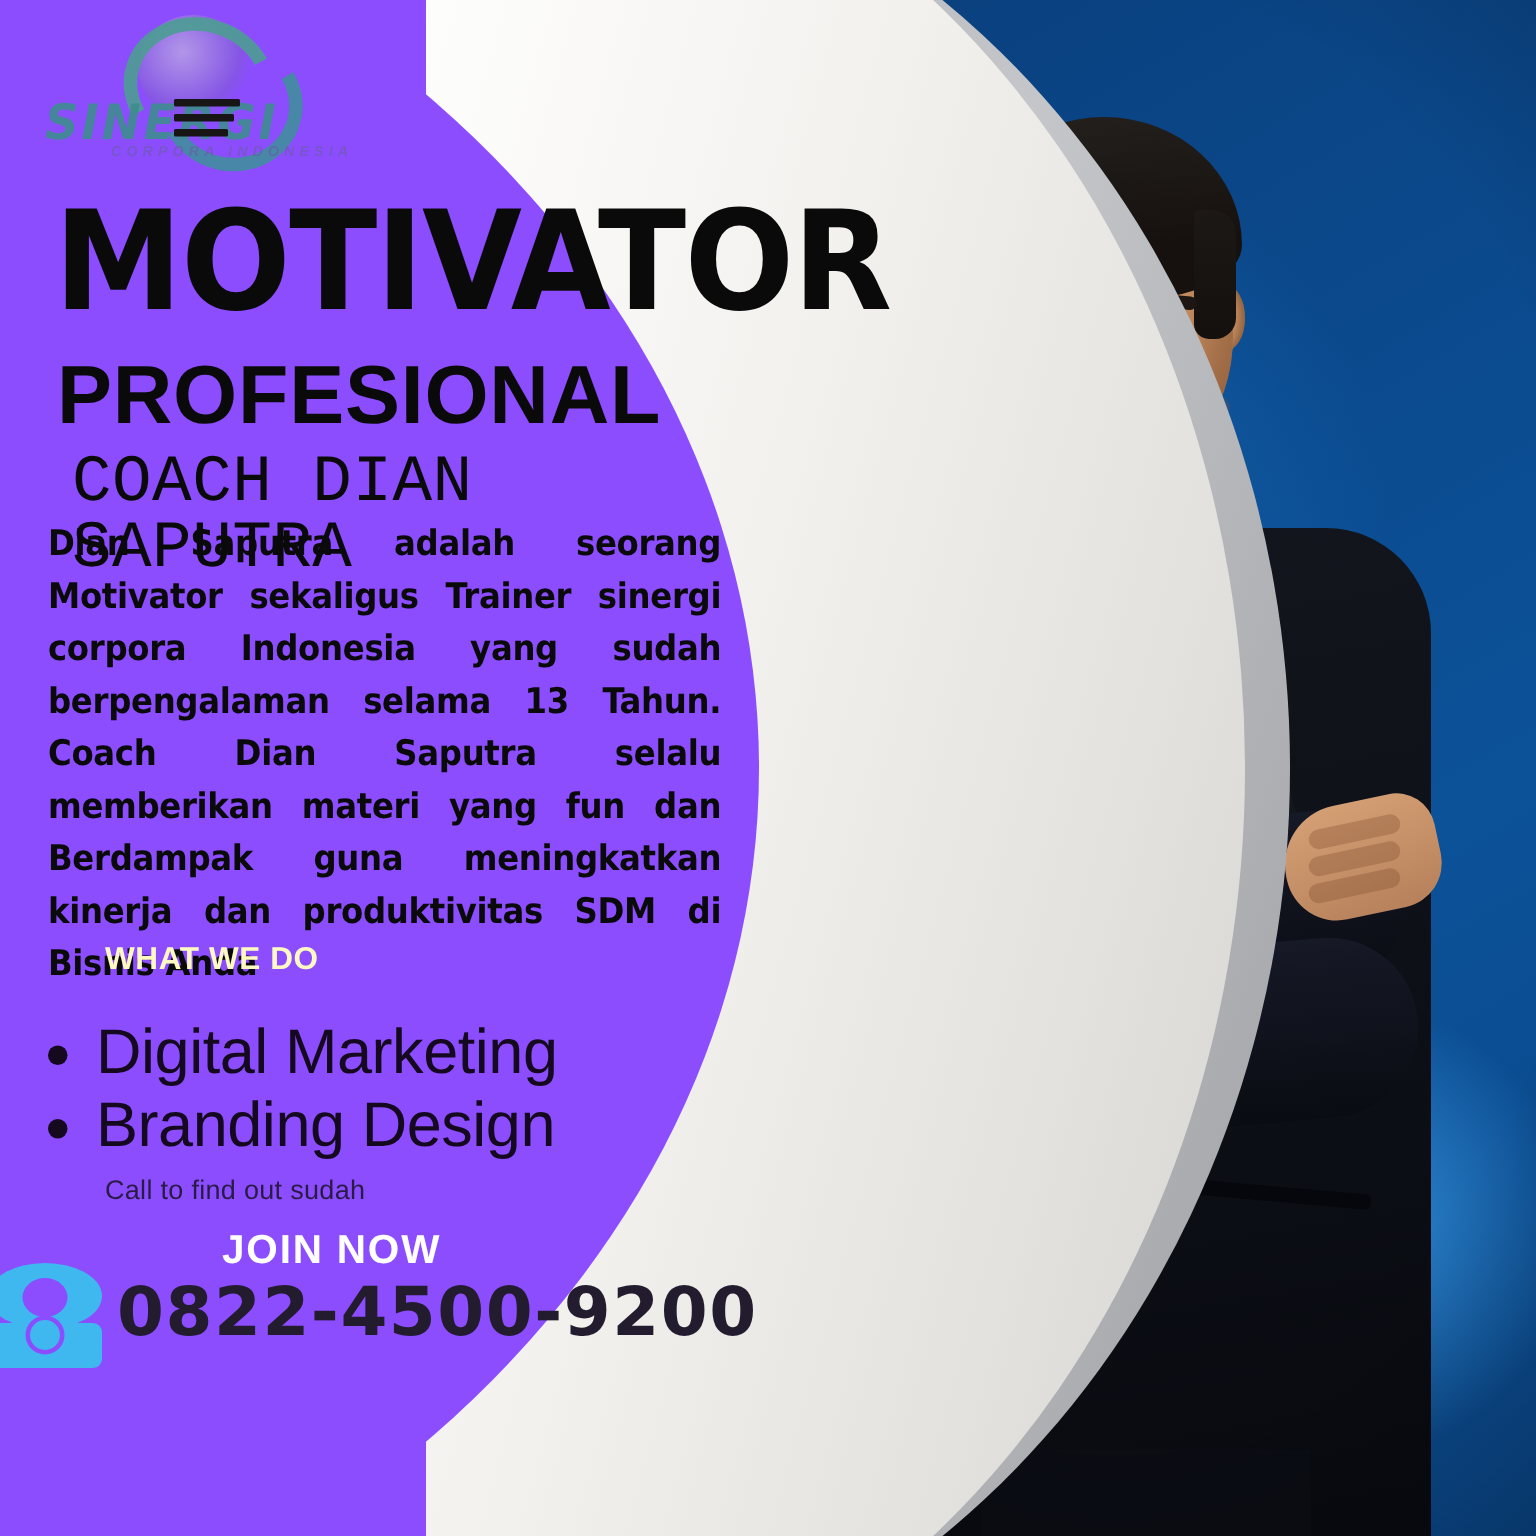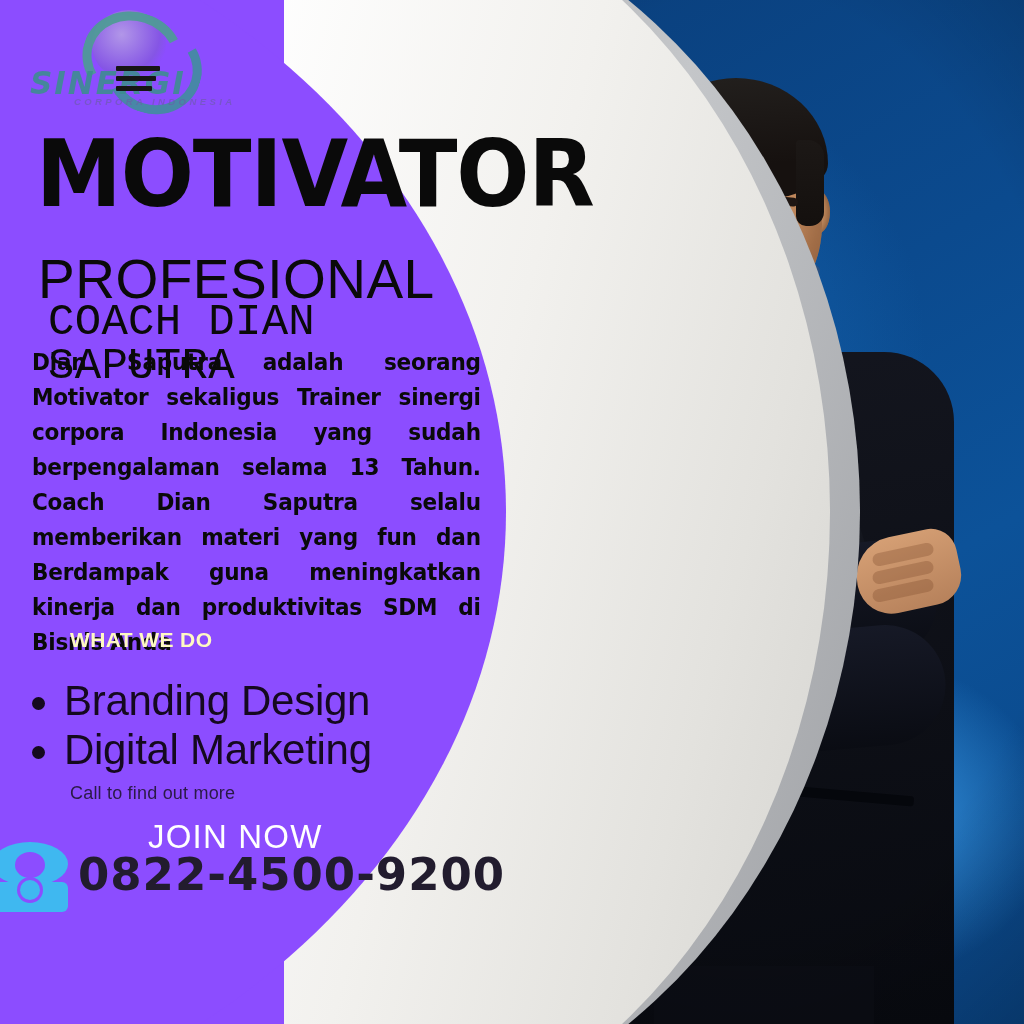--- a/index.html
+++ b/index.html
@@ -226,22 +226,22 @@
   .logo-bars i:nth-child(3){width:36px;}
 
   
   .h-motivator{
     position:absolute;left:36px;top:133px;
     font-family:"DejaVu Sans Condensed","DejaVu Sans",sans-serif;
     font-weight:700;font-size:92px;line-height:.92;letter-spacing:-1px;
     color:#0A0A0A;transform:scaleX(1.04);transform-origin:left center;
   }
   .h-profesional{
-    position:absolute;left:38px;top:252px;
-    font-family:"Liberation Sans",sans-serif;font-weight:400;
+    position:absolute;left:38px;top:236px;
+    font-family:"Liberation Sans",sans-serif;font-weight:700;
     font-size:55px;line-height:1;letter-spacing:.5px;color:#0A0A0A;
   }
   .h-coach{
     position:absolute;left:48px;top:300px;
     font-family:Liberation Mono, monospace;font-weight:300;
     font-size:44px;line-height:1;letter-spacing:.3px;color:#0A0A0A;
   }
 
   .body-copy{
     position:absolute;left:32px;top:345px;width:440px;
@@ -266,21 +266,21 @@
     content:"";position:absolute;left:14px;top:21px;
     width:13px;height:13px;border-radius:50%;background:#15091F;
   }
 
   .call-more{
     position:absolute;left:70px;top:783px;
     font-size:18px;font-weight:400;color:#2A1A46;letter-spacing:.2px;
   }
   .join-now{
     position:absolute;left:148px;top:818px;
-    font-size:33px;font-weight:400;color:#FFFFFF;letter-spacing:1.2px;
+    font-size:27px;font-weight:700;color:#FFFFFF;letter-spacing:1.2px;
   }
   .phone-number{
     position:absolute;left:78px;top:848px;
     font-family:"DejaVu Sans",sans-serif;font-weight:700;
     font-size:45px;letter-spacing:1px;color:#221C2E;
   }
   .phone-icon{position:absolute;left:-4px;top:838px;width:86px;height:74px;}
   .phone-icon svg{display:block;}
 </style>
 </head>
@@ -364,25 +364,25 @@
 
     <div class="h-motivator">MOTIVATOR</div>
     <div class="h-profesional">PROFESIONAL</div>
     <div class="h-coach">COACH DIAN SAPUTRA</div>
 
     <div class="body-copy">Dian Saputra adalah seorang Motivator sekaligus Trainer sinergi corpora Indonesia yang sudah berpengalaman selama 13 Tahun. Coach Dian Saputra selalu memberikan materi yang fun dan Berdampak guna meningkatkan kinerja dan produktivitas SDM di Bisnis Anda</div>
 
     <div class="what-we-do">WHAT WE DO</div>
 
     <ul class="svc-list">
+      <li>Digital Marketing</li>
       <li>Branding Design</li>
-      <li>Digital Marketing</li>
     </ul>
 
-    <div class="call-more">Call to find out more</div>
+    <div class="call-more">Call to find out sudah</div>
     <div class="join-now">JOIN NOW</div>
 
     <div class="phone-icon">
       <svg width="86" height="74" viewBox="0 0 86 74" xmlns="http://www.w3.org/2000/svg">
         <g fill="#3FB8F0">
           <ellipse cx="34" cy="26" rx="38" ry="22"></ellipse>
           <rect x="-4" y="44" width="76" height="30" rx="6"></rect>
           <path d="M2 50 Q34 30 66 50 L70 66 L-2 66 Z"></path>
         </g>
         <ellipse cx="34" cy="27" rx="15" ry="13" fill="#8C4DFF"></ellipse>

